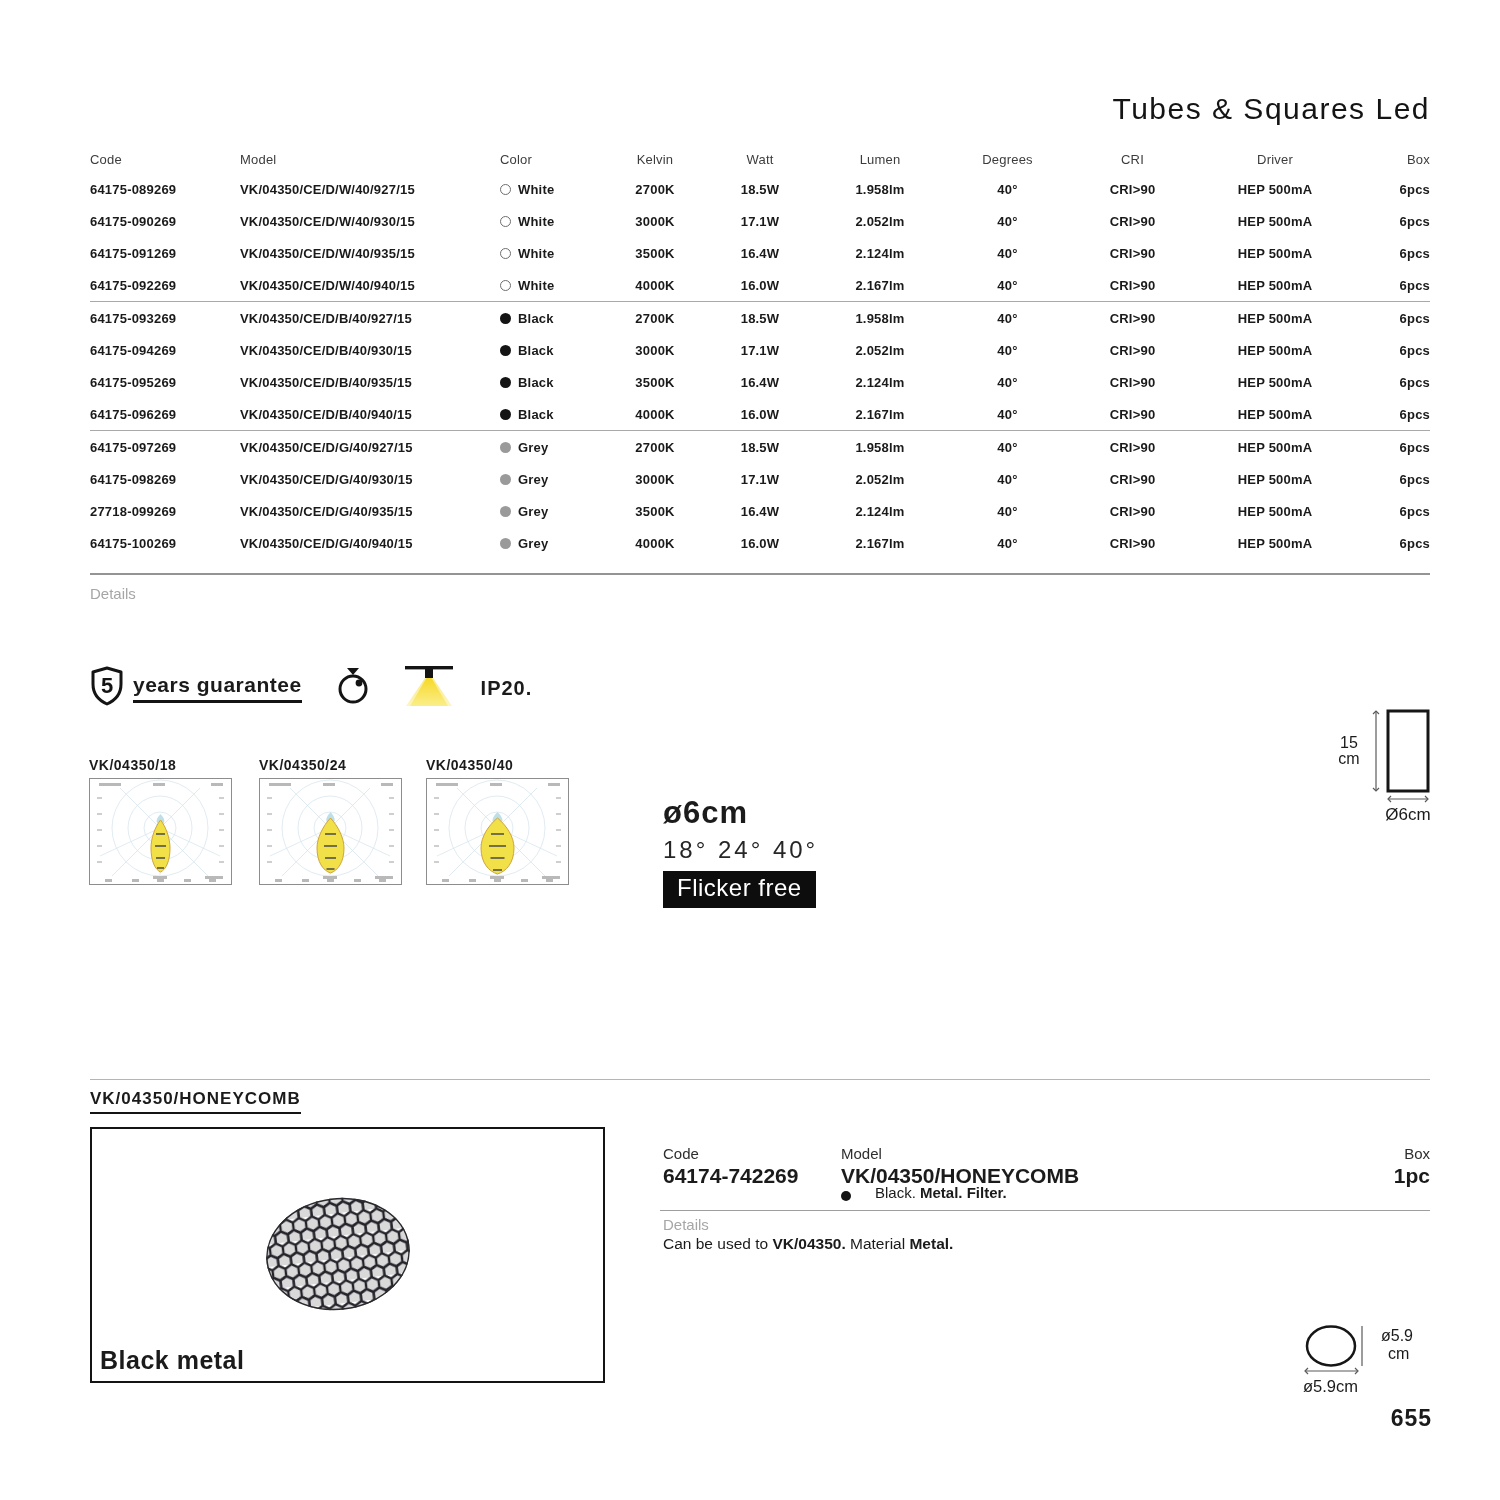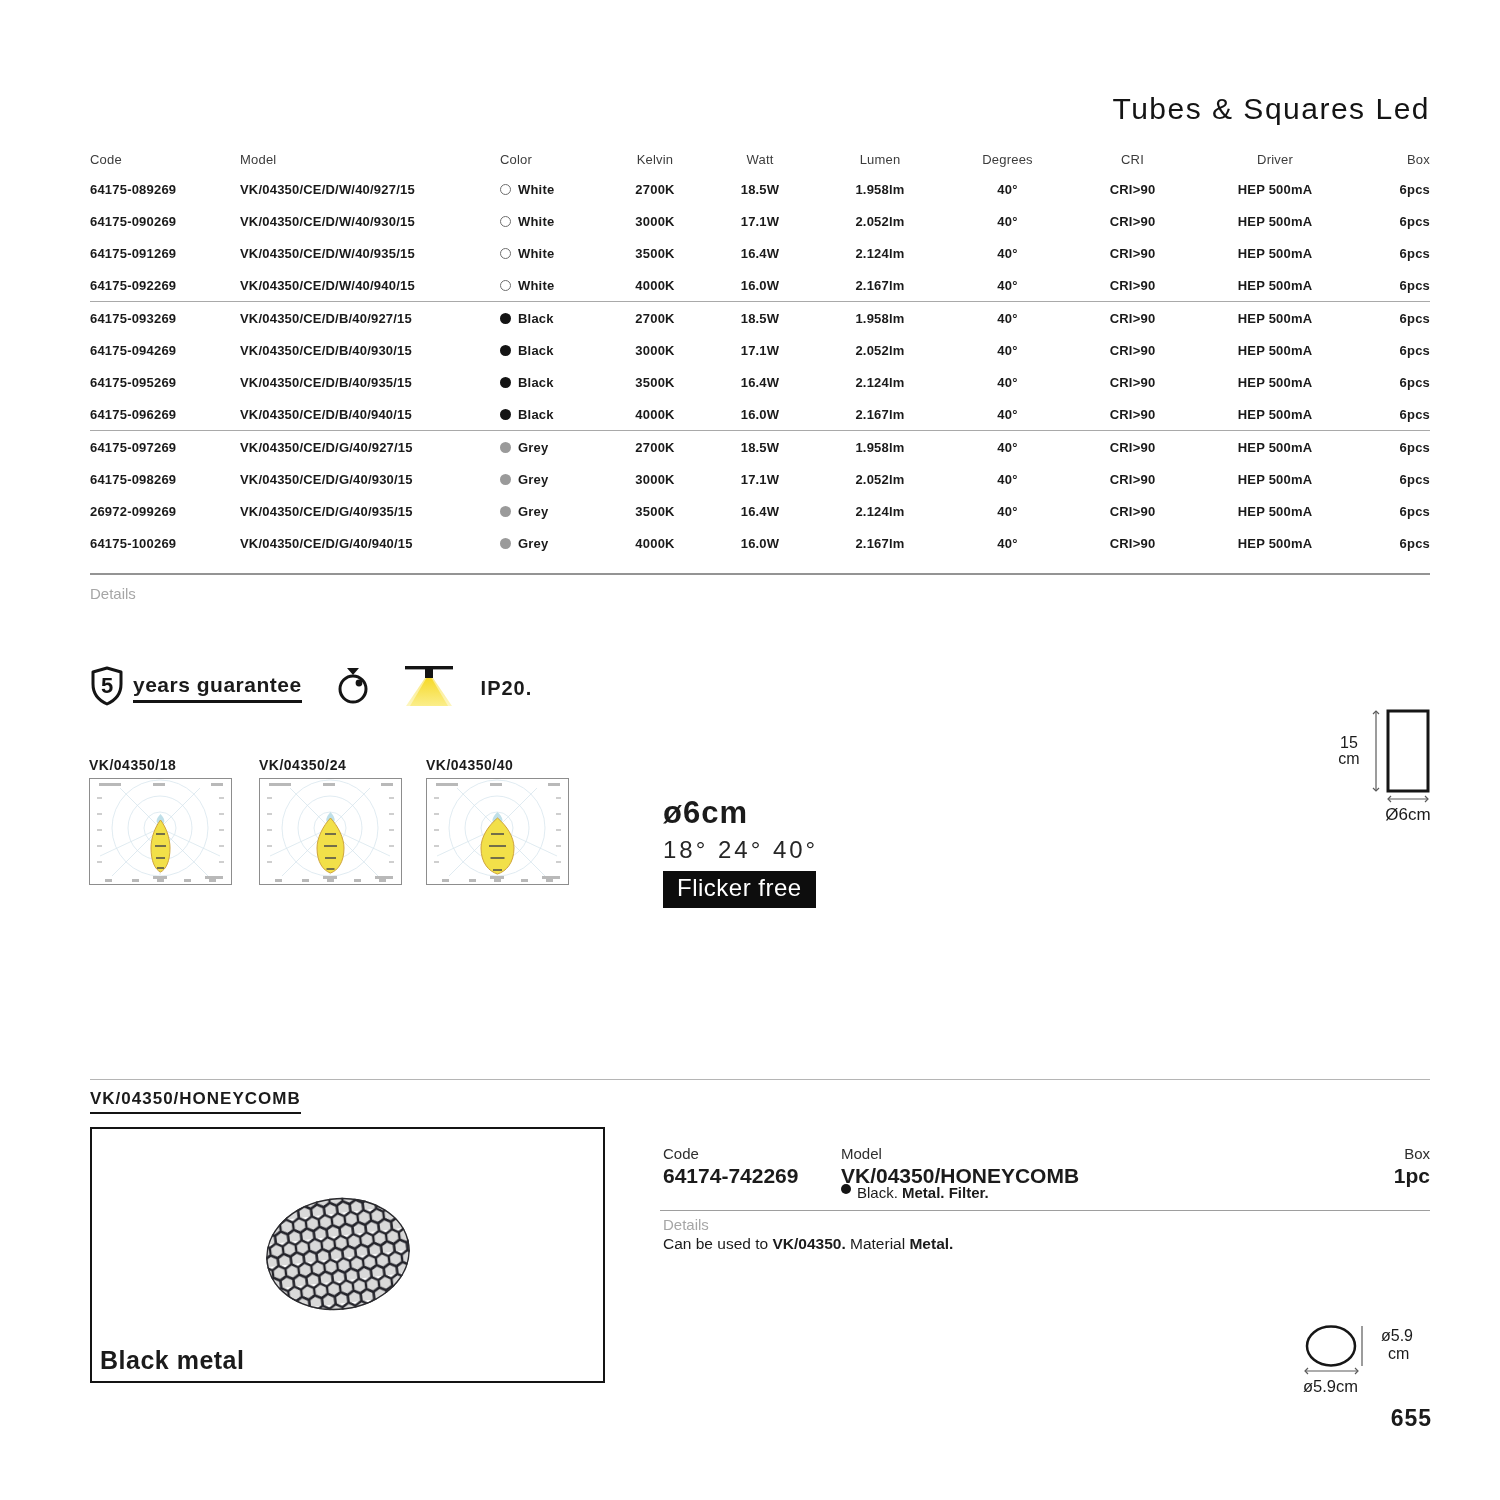--- a/index.html
+++ b/index.html
@@ -45,21 +45,21 @@
   .spec-angles{font-size:24px;letter-spacing:3px;margin-top:5px;color:#262626;}
   .spec-badge{display:inline-block;background:#0d0d0d;color:#fff;font-size:24px;font-weight:400;padding:3px 14px 6px 14px;margin-top:7px;letter-spacing:0.5px;}
 
   
   .hc-rule{left:90px;top:1079px;width:1340px;height:1px;background:#b5b5b5;}
   .hc-heading{left:90px;top:1089px;font-size:17px;font-weight:700;letter-spacing:1px;border-bottom:2px solid #141414;padding-bottom:3px;}
   .hc-box{left:90px;top:1127px;width:511px;height:252px;border:2px solid #141414;}
   .hc-caption{position:absolute;left:8px;bottom:6px;font-size:25px;font-weight:700;letter-spacing:0.5px;}
   .hc-label{font-size:15px;color:#2e2e2e;}
   .hc-value{font-size:21px;font-weight:700;}
-  .hc-variant{font-size:15px;display:flex;align-items:flex-start;gap:6px;}
+  .hc-variant{font-size:15px;display:flex;align-items:flex-end;gap:24px;}
   .hc-variant .dot{width:10px;height:10px;}
   .hc-sep{left:660px;top:1210px;width:770px;height:1px;background:#9e9e9e;}
   .hc-details-label{left:663px;top:1216px;font-size:15px;color:#a6a6a6;}
   .hc-usage{left:663px;top:1235px;font-size:15.5px;}
 
   .page-number{right:68px;top:1405px;font-size:23px;font-weight:700;letter-spacing:1px;}
 </style>
 </head>
 <body>
 
@@ -223,21 +223,21 @@
     </div>
     <div class="c ac">3000K</div>
     <div class="c ac">17.1W</div>
     <div class="c ac">2.052lm</div>
     <div class="c ac">40°</div>
     <div class="c ac">CRI&gt;90</div>
     <div class="c ac">HEP 500mA</div>
     <div class="c ar">6pcs</div>
   </div>
       <div class="t-row">
-    <div class="c al">26972-099269</div>
+    <div class="c al">27718-099269</div>
     <div class="c al">VK/04350/CE/D/G/40/935/15</div>
     <div class="c al colorcell">
       <span class="dot grey"></span>
       <span>Grey</span>
     </div>
     <div class="c ac">3500K</div>
     <div class="c ac">16.4W</div>
     <div class="c ac">2.124lm</div>
     <div class="c ac">40°</div>
     <div class="c ac">CRI&gt;90</div>

